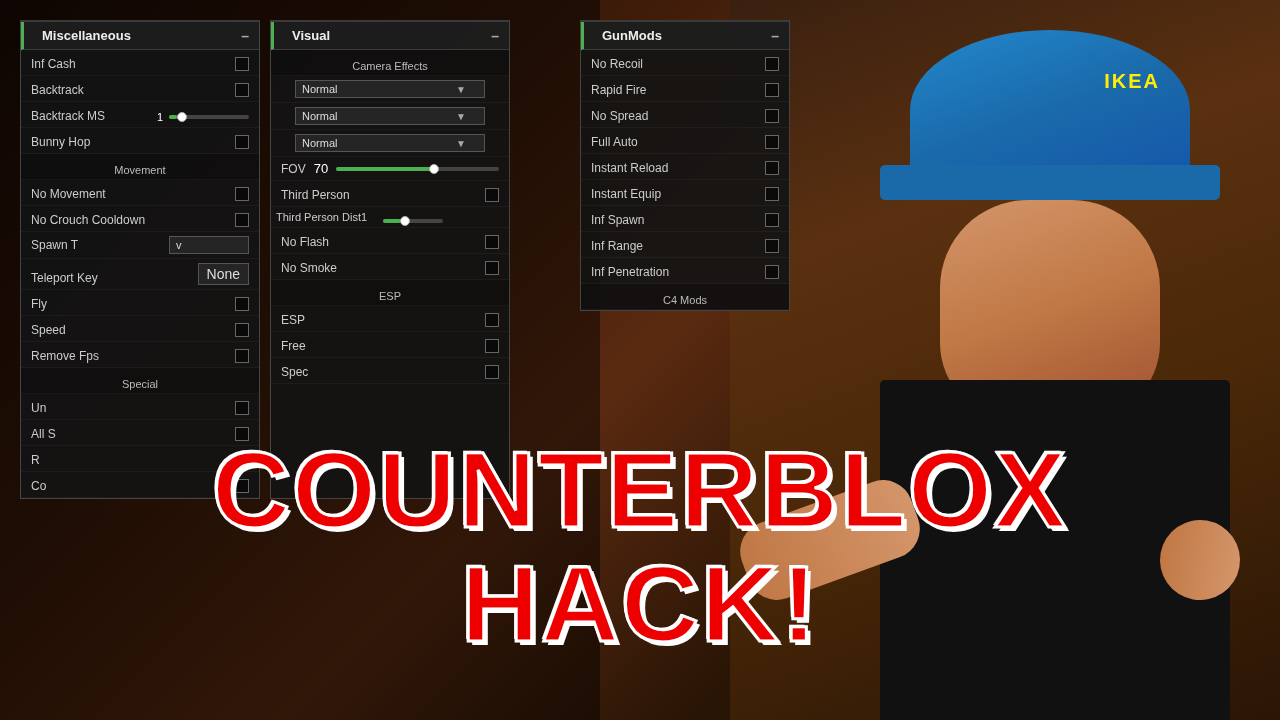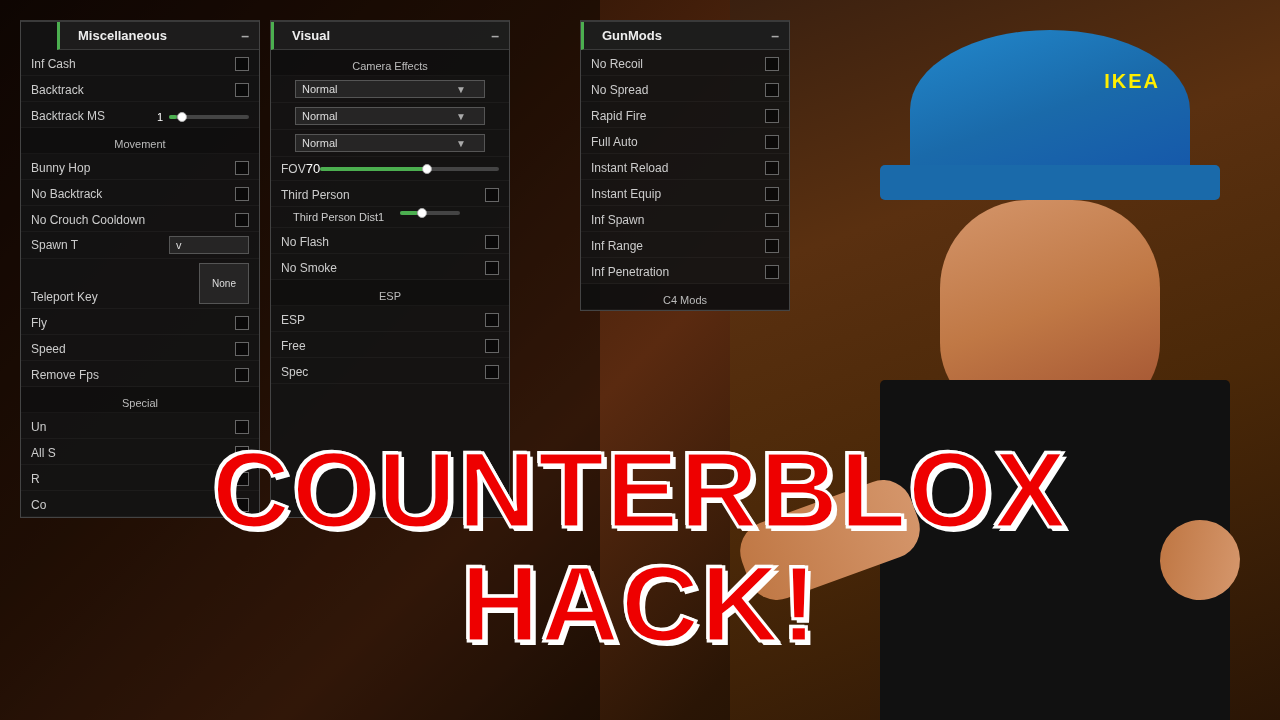--- a/index.html
+++ b/index.html
@@ -168,22 +168,22 @@
 
     .dropdown-arrow {
       color: #aaa;
       font-size: 10px;
     }
 
     .key-box {
       background: rgba(40,40,40,0.9);
       border: 1px solid #555;
       color: #ddd;
-      font-size: 10px;
-      padding: 14px 8px;
+      font-size: 14px;
+      padding: 2px 8px;
       min-width: 50px;
       text-align: center;
     }
 
     
     .overlay-text-container {
       position: absolute;
       bottom: 60px;
       left: 0;
       right: 0;
@@ -249,20 +249,21 @@
       background: #1a6aaa;
       border-radius: 5px;
       z-index: 7;
     }
 
     
     .fov-row {
       display: flex;
       align-items: center;
       padding: 4px 10px;
+      gap: 8px;
       border-bottom: 1px solid rgba(255,255,255,0.04);
     }
 
     .fov-label { color: #ccc; font-size: 12px; flex-shrink: 0; }
     .fov-val { color: #fff; font-size: 13px; flex-shrink: 0; }
     .fov-track {
       flex: 1;
       height: 4px;
       background: #444;
       border-radius: 2px;
@@ -270,22 +271,22 @@
     }
     .fov-fill {
       height: 100%;
       background: #4CAF50;
       border-radius: 2px;
     }
 
     
     .dist-row {
       display: flex;
-      align-items: flex-start;
-      padding: 4px 22px;
+      align-items: flex-end;
+      padding: 4px 5px;
       gap: 16px;
       border-bottom: 1px solid rgba(255,255,255,0.04);
     }
 
     
     .spawnt-row {
       display: flex;
       align-items: center;
       justify-content: space-between;
       padding: 4px 10px;
@@ -327,21 +328,21 @@
 
   <div style="position:absolute; top:70px; right:120px; font-family: Arial Black, sans-serif;
               font-size: 20px; font-weight: 900; color: #ffee00; letter-spacing: 2px; z-index: 20; margin-left: 26px;">
     IKEA
   </div>
 </div>
 
 <div class="panels-container">
 
   <div class="panel">
-    <div class="panel-header" style="position:relative; border-left: 3px solid #4CAF50; margin-left: 36px;">
+    <div class="panel-header" style="position:relative; border-left: 3px solid #4CAF50;">
       <div class="panel-header-inner">
         <span>Miscellaneous</span>
         <span class="panel-minimize">–</span>
       </div>
     </div>
 
     <div class="panel-row">
       <span class="row-label">Inf Cash</span>
       <div class="checkbox"></div>
     </div>
@@ -355,31 +356,31 @@
       <span class="row-label">Backtrack MS</span>
       <div class="slider-container">
         <span class="number-val">1</span>
         <div class="slider-track">
           <div class="slider-fill" style="width:10%"></div>
           <div class="slider-thumb" style="left:10%"></div>
         </div>
       </div>
     </div>
 
+    <div class="panel-row">
+      <span class="row-label">Bunny Hop</span>
+      <div class="checkbox"></div>
+    </div>
+
     <div class="panel-row section-header">
       <span>Movement</span>
     </div>
 
     <div class="panel-row">
-      <span class="row-label">Bunny Hop</span>
-      <div class="checkbox"></div>
-    </div>
-
-    <div class="panel-row">
-      <span class="row-label">No Backtrack</span>
+      <span class="row-label">No Movement</span>
       <div class="checkbox"></div>
     </div>
 
     <div class="panel-row">
       <span class="row-label">No Crouch Cooldown</span>
       <div class="checkbox"></div>
     </div>
 
     <div class="spawnt-row">
       <span class="row-label">Spawn T</span>
@@ -527,26 +528,26 @@
       <span class="panel-minimize">–</span>
     </div>
   </div>
 
   <div class="panel-row">
     <span class="row-label">No Recoil</span>
     <div class="checkbox"></div>
   </div>
 
   <div class="panel-row">
+    <span class="row-label">Rapid Fire</span>
+    <div class="checkbox"></div>
+  </div>
+
+  <div class="panel-row">
     <span class="row-label">No Spread</span>
-    <div class="checkbox"></div>
-  </div>
-
-  <div class="panel-row">
-    <span class="row-label">Rapid Fire</span>
     <div class="checkbox"></div>
   </div>
 
   <div class="panel-row">
     <span class="row-label">Full Auto</span>
     <div class="checkbox"></div>
   </div>
 
   <div class="panel-row">
     <span class="row-label">Instant Reload</span>

